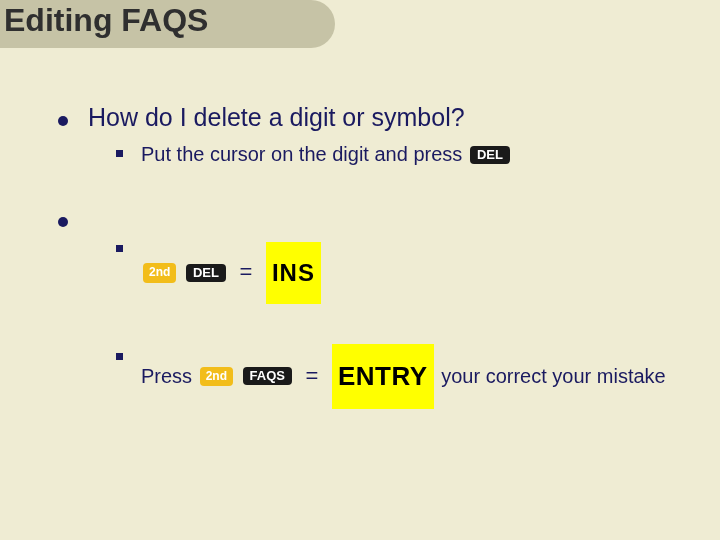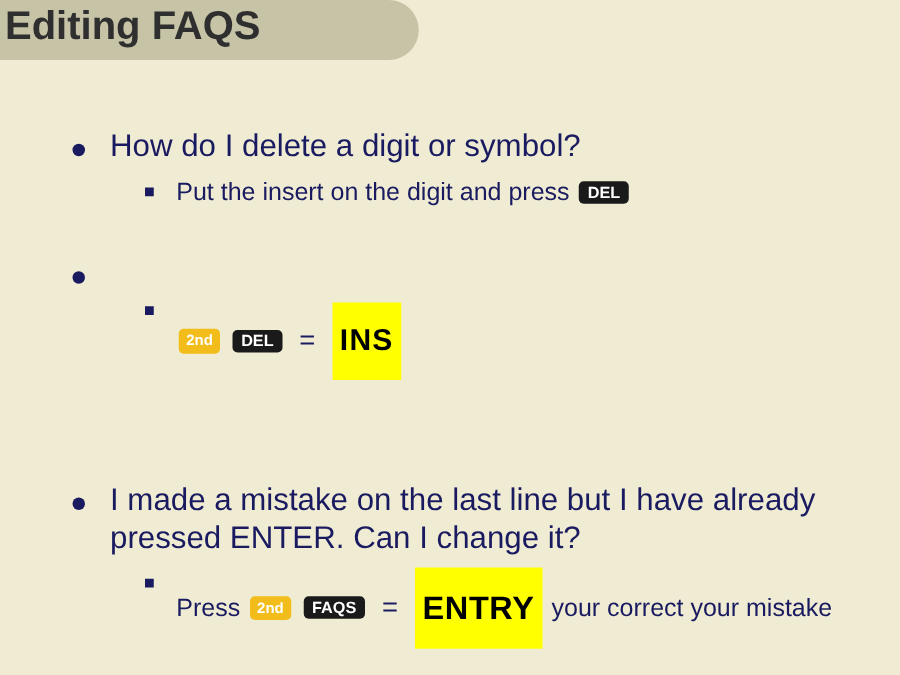--- a/index.html
+++ b/index.html
@@ -153,21 +153,21 @@
   <div class="body">
 
     <div class="lvl1 first">
       <div class="lvl1-row">
         <div class="bullet1"></div>
         <div class="lvl1-text">How do I delete a digit or symbol?</div>
       </div>
       <div class="lvl2">
         <div class="bullet2"></div>
         <div class="lvl2-text">
-          <span>Put the insert on the digit and press</span>
+          <span>Put the cursor on the digit and press</span>
           <span class="key key-dark">DEL</span>
         </div>
       </div>
     </div>
 
     <div class="spacer"></div>
 
     <div class="lvl1">
       <div class="lvl1-row">
         <div class="bullet1"></div>
@@ -181,24 +181,20 @@
             <span class="eq">=</span>
             <span class="label-ins">INS</span>
           </div>
         </div>
       </div>
     </div>
 
     <div class="spacer"></div>
 
     <div class="lvl1">
-      <div class="lvl1-row">
-        <div class="bullet1"></div>
-        <div class="lvl1-text">I made a mistake on the last line but I have already pressed ENTER.  Can I change it?</div>
-      </div>
       <div class="lvl2">
         <div class="bullet2"></div>
         <div class="lvl2-text">
           <span>Press</span>
           <span class="key key-yellow">2nd</span>
           <span class="key key-dark">FAQS</span>
           <span class="eq">=</span>
           <span class="label-entry">ENTRY</span>
           <span>your correct your mistake</span>
         </div>

